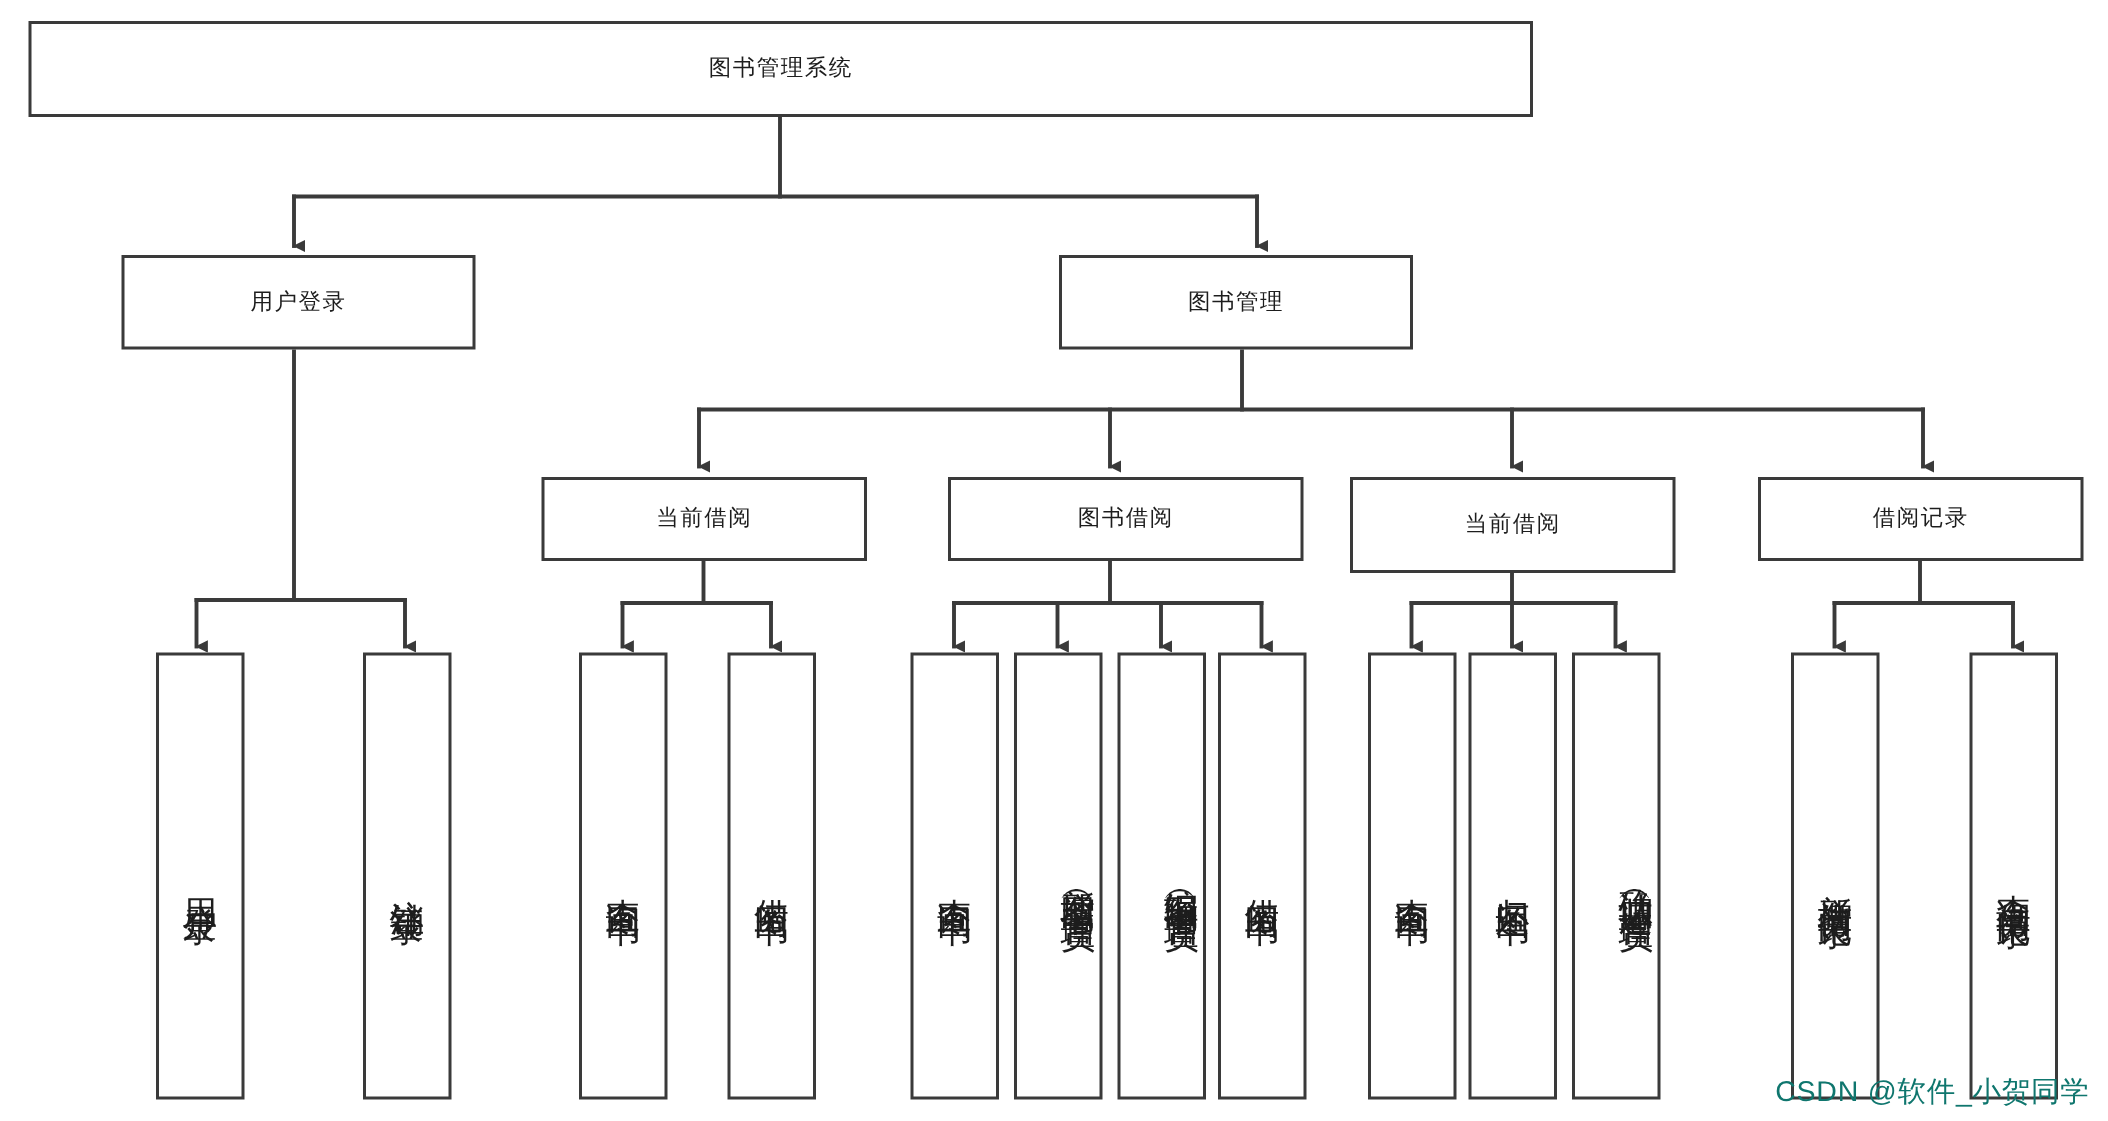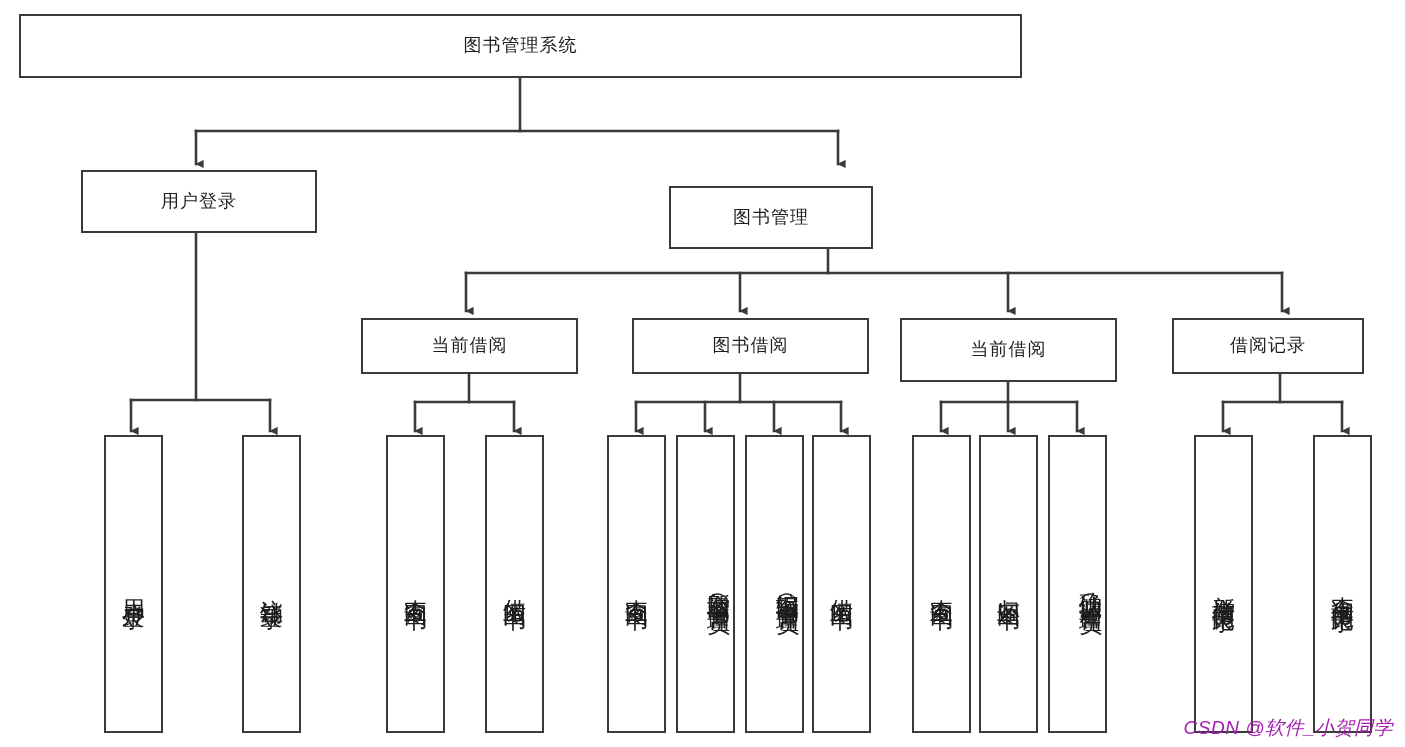--- a/index.html
+++ b/index.html
@@ -30,21 +30,21 @@
     position: absolute;
     box-sizing: border-box;
     border: 2.5px solid #3a3a3a;
     background: #ffffff;
     display: flex;
     align-items: center;
     justify-content: center;
     color: #1d1d1d;
   }
   .node.horiz {
-    font-size: 18px;
+    font-size: 15px;
     letter-spacing: 1px;
     line-height: 1.2;
   }
   .node.vert {
     writing-mode: vertical-rl;
     text-orientation: upright;
     font-size: 23px;
     letter-spacing: 3px;
     line-height: 1.25;
     padding-top: 6px;
@@ -52,24 +52,23 @@
     justify-content: center;
   }
   .node.vert.center-v {
     align-items: center;
   }
   .watermark {
     position: absolute;
     right: 12px;
     bottom: 6px;
     font-size: 19px;
-    color: #a21caf;
+    color: #0f766e;
     letter-spacing: 0.5px;
     white-space: nowrap;
-    font-style: italic;
   }
 </style>
 </head>
 <body>
 
 <div id="canvas">
 
   <svg id="edges" viewBox="0 0 1405 747" width="1405" height="747" xmlns="http://www.w3.org/2000/svg">
     <defs>
       <marker id="arrow" markerWidth="9" markerHeight="9" refX="4.5" refY="7.6" orient="auto" markerUnits="userSpaceOnUse">
@@ -120,34 +119,34 @@
     </g>
   </svg>
 
   <div class="node horiz" style="left:19px; top:14px; width:1003px; height:64px;">
     <span>图书管理系统</span>
   </div>
 
   <div class="node horiz" style="left:81px; top:170px; width:236px; height:63px;">
     <span>用户登录</span>
   </div>
-  <div class="node horiz" style="left:669px; top:170px; width:204px; height:63px;margin-top:16px;">
+  <div class="node horiz" style="left:706px; top:170px; width:236px; height:63px;">
     <span>图书管理</span>
   </div>
 
   <div class="node horiz" style="left:361px; top:318px; width:217px; height:56px;">
     <span>当前借阅</span>
   </div>
   <div class="node horiz" style="left:632px; top:318px; width:237px; height:56px;">
     <span>图书借阅</span>
   </div>
   <div class="node horiz" style="left:900px; top:318px; width:217px; height:64px;">
     <span>当前借阅</span>
   </div>
-  <div class="node horiz" style="left:1172px; top:318px; width:192px; height:56px;">
+  <div class="node horiz" style="left:1172px; top:318px; width:217px; height:56px;">
     <span>借阅记录</span>
   </div>
 
   <div class="node vert center-v" style="left:104px; top:435px; width:59px; height:298px;">
     <span>用户登录</span>
   </div>
   <div class="node vert center-v" style="left:242px; top:435px; width:59px; height:298px;">
     <span>注销登录</span>
   </div>
 

